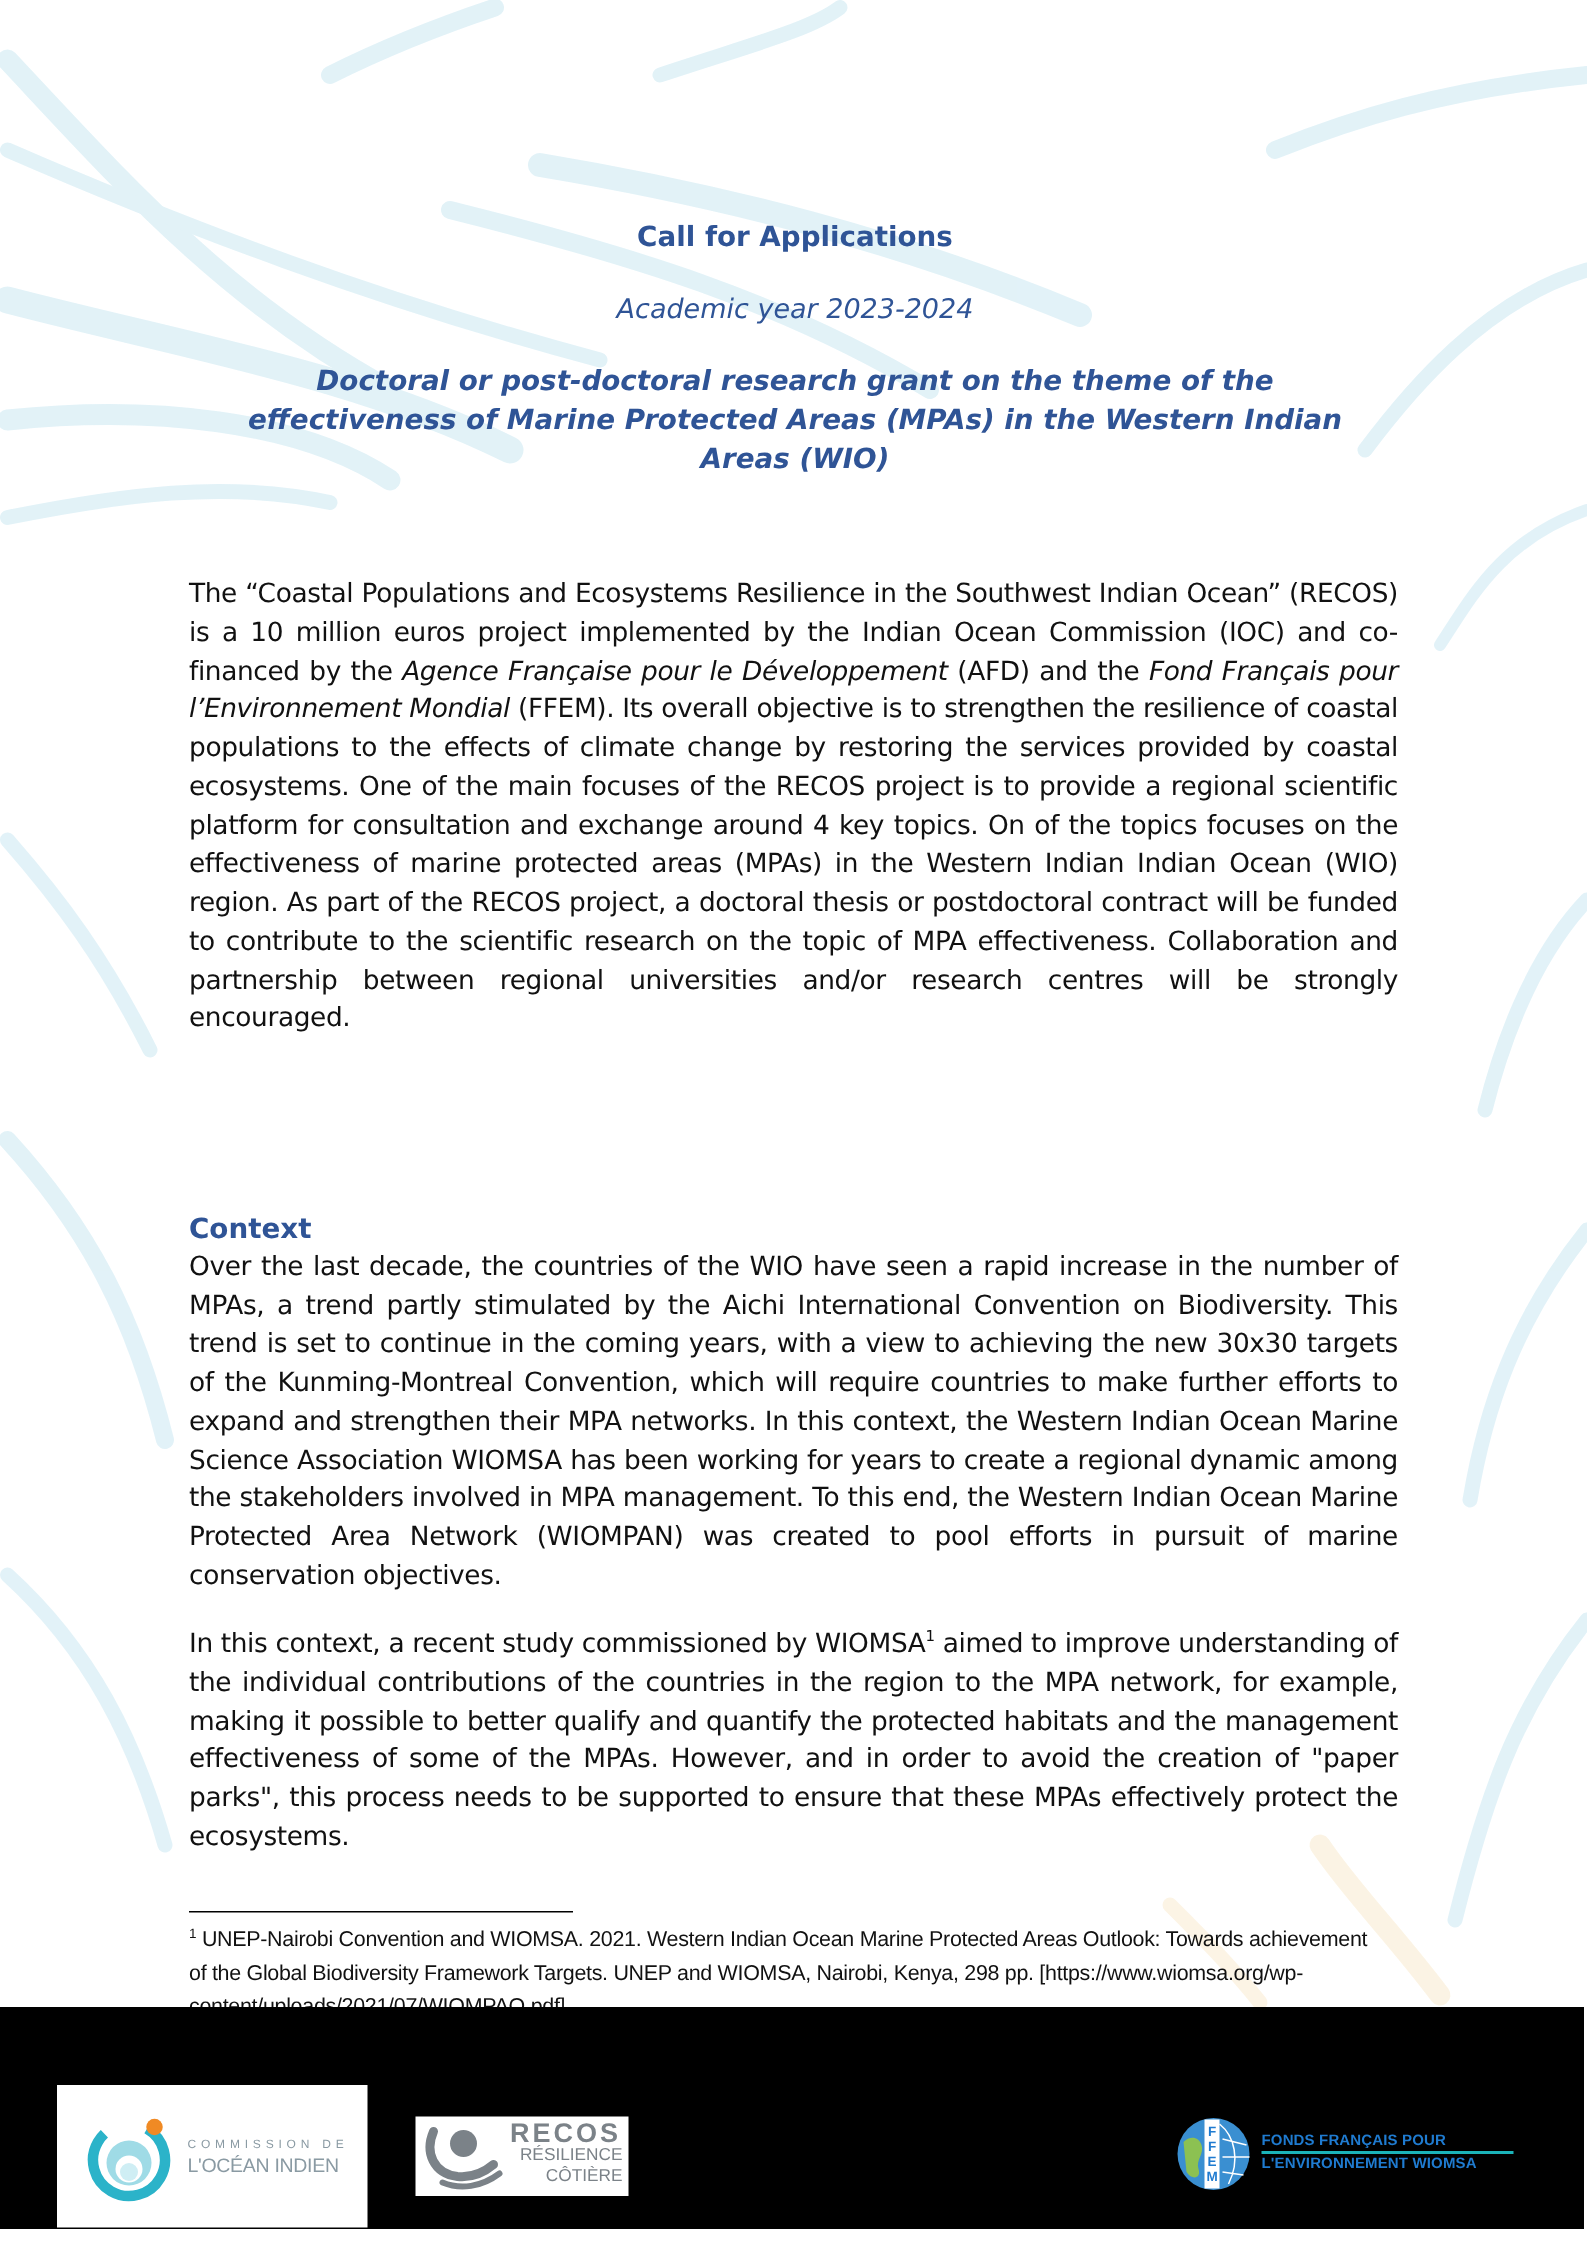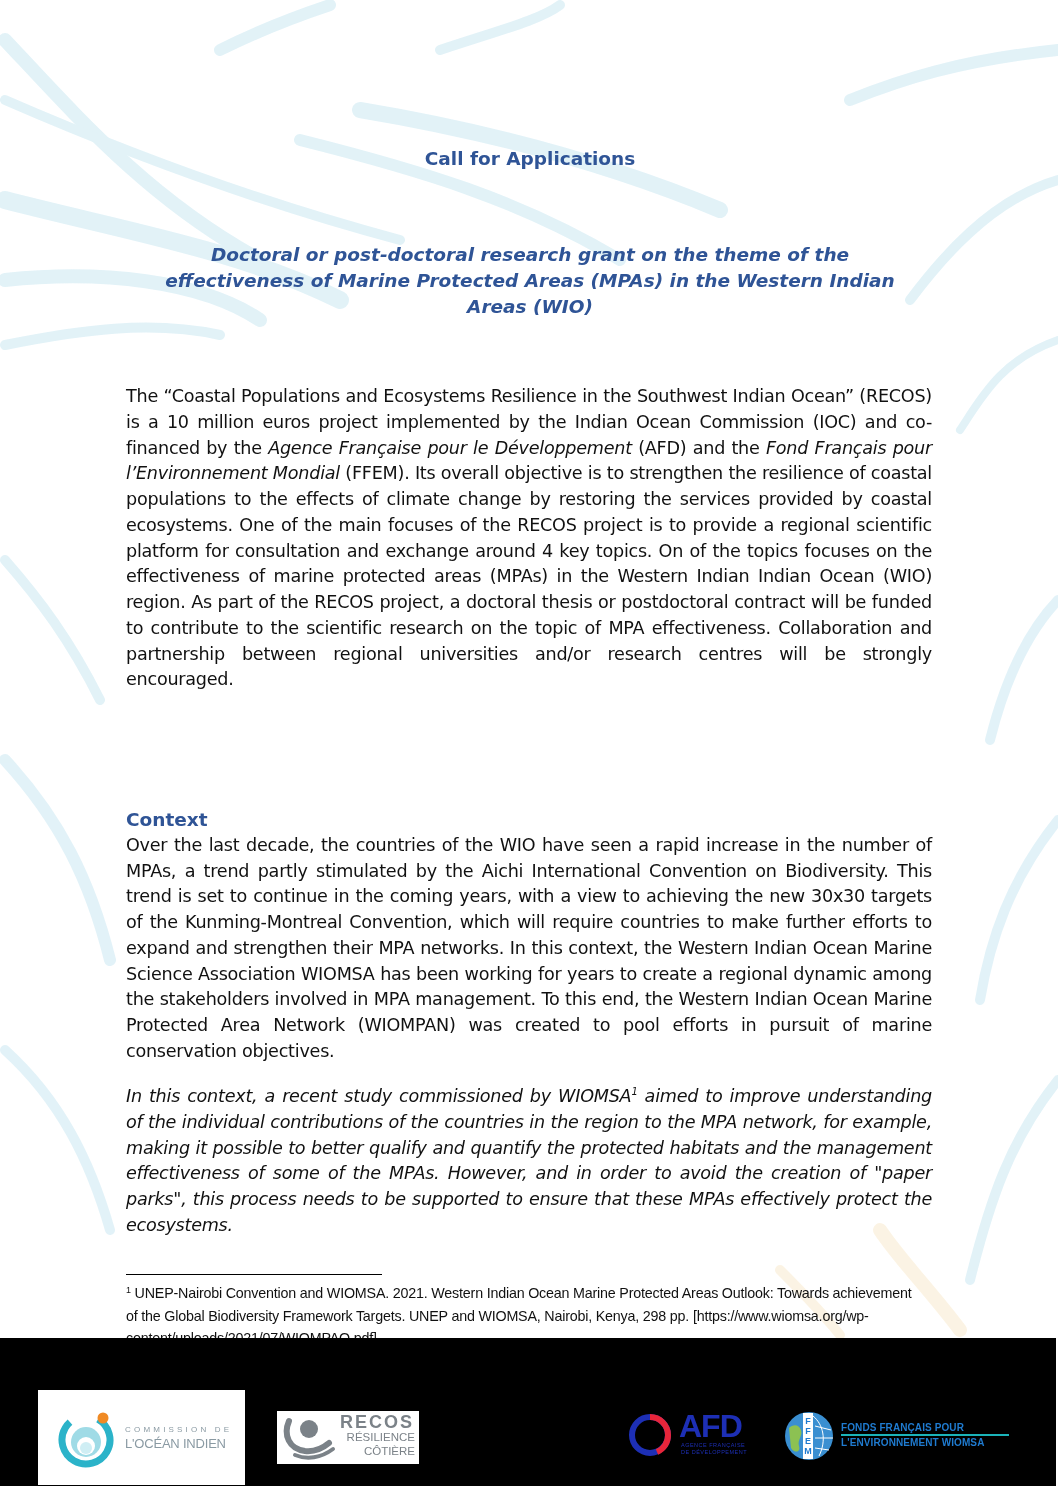--- a/index.html
+++ b/index.html
@@ -21,21 +21,21 @@
   .heading { color: #2F5496; font-weight: bold; font-size: 18.5px; line-height: 25.8px; margin: 0; }
   .para {
     margin: 0; font-size: 17.6px; line-height: 25.75px; text-align: justify;
     letter-spacing: -0.25px; word-spacing: 0px;
   }
   .para i { }
   .para sup { font-size: 10px; line-height: 0; vertical-align: 7px; }
 
   .intro { top: 384px; }
   .context { top: 807px; }
-  .context2 { top: 1084px; font-style: italic; }
+  .context2 { top: 1084px; }
 
   .fn-rule { position: absolute; left: 126px; top: 1274px; width: 256px; height: 1px; background: #000; }
   .footnote {
     position: absolute; left: 126px; top: 1282px; width: 800px;
     font-family: "Liberation Sans", sans-serif; font-size: 14.3px; line-height: 22.5px; color: #111;
     letter-spacing: -0.2px;
   }
   .footnote sup { font-size: 9px; vertical-align: 5px; line-height: 0; }
 
   .footer-band { position: absolute; left: 0; top: 1338px; width: 1056px; height: 148px; background: #000; z-index: 2; }
@@ -89,20 +89,21 @@
   </g>
   <g fill="none" stroke="#fbf1de" stroke-linecap="round" opacity="0.8">
     <path d="M880 1230 C 900 1260, 930 1290, 960 1330" stroke-width="14"></path>
     <path d="M780 1270 C 800 1290, 820 1310, 840 1335" stroke-width="10"></path>
   </g>
 </svg>
 
 <div class="page">
 
   <div class="title-block call-title">Call for Applications</div>
+  <div class="title-block academic">Academic year 2023-2024</div>
   <div class="title-block grant-title">Doctoral or post-doctoral research grant on the theme of the effectiveness of Marine Protected Areas (MPAs) in the Western Indian Areas (WIO)</div>
 
   <div class="section intro">
     <p class="para"><span>The “Coastal Populations and Ecosystems Resilience in the Southwest Indian Ocean” (RECOS) is a 10 million euros project implemented by the Indian Ocean Commission (IOC) and co-financed by the </span><i>Agence Française pour le Développement</i><span> (AFD) and the </span><i>Fond Français pour l’Environnement Mondial</i><span> (FFEM). Its overall objective is to strengthen the resilience of coastal populations to the effects of climate change by restoring the services provided by coastal ecosystems. One of the main focuses of the RECOS project is to provide a regional scientific platform for consultation and exchange around 4 key topics. On of the topics focuses on the effectiveness of marine protected areas (MPAs) in the Western Indian Indian Ocean (WIO) region. As part of the RECOS project, a doctoral thesis or postdoctoral contract will be funded to contribute to the scientific research on the topic of MPA effectiveness. Collaboration and partnership between regional universities and/or research centres will be strongly encouraged.</span></p>
   </div>
 
   <div class="section context">
     <h2 class="heading">Context</h2>
     <p class="para">Over the last decade, the countries of the WIO have seen a rapid increase in the number of MPAs, a trend partly stimulated by the Aichi International Convention on Biodiversity. This trend is set to continue in the coming years, with a view to achieving the new 30x30 targets of the Kunming-Montreal Convention, which will require countries to make further efforts to expand and strengthen their MPA networks. In this context, the Western Indian Ocean Marine Science Association WIOMSA has been working for years to create a regional dynamic among the stakeholders involved in MPA management. To this end, the Western Indian Ocean Marine Protected Area Network (WIOMPAN) was created to pool efforts in pursuit of marine conservation objectives.</p>
   </div>
@@ -132,29 +133,20 @@
       <svg class="recos-icon" viewBox="0 0 60 46">
         <circle cx="28" cy="14" r="9" fill="#7b8288"></circle>
         <path d="M8 6 C 2 20, 8 34, 24 36 C 34 37, 42 33, 48 28" fill="none" stroke="#7b8288" stroke-width="6" stroke-linecap="round"></path>
         <path d="M14 40 C 26 45, 40 43, 52 34" fill="none" stroke="#7b8288" stroke-width="4" stroke-linecap="round"></path>
       </svg>
       <div class="r1">RECOS</div>
       <div class="r2">RÉSILIENCE</div>
       <div class="r3">CÔTIÈRE</div>
     </div>
 
-    <div class="logo afd">
-      <svg class="afd-ring" viewBox="0 0 46 46">
-        <circle cx="23" cy="23" r="18" fill="none" stroke="#1d2fb5" stroke-width="6"></circle>
-        <path d="M23 5 A 18 18 0 0 1 41 23 A 18 18 0 0 1 30 40" fill="none" stroke="#e8253a" stroke-width="6"></path>
-      </svg>
-      <div class="afd-text">AFD</div>
-      <div class="afd-sub1">AGENCE FRANÇAISE</div>
-      <div class="afd-sub2">DE DÉVELOPPEMENT</div>
-    </div>
 
     <div class="logo ffem">
       <svg class="globe" viewBox="0 0 52 52">
         <circle cx="26" cy="26" r="24" fill="#3a8fd1"></circle>
         <path d="M6 18 C 10 14, 16 14, 18 20 C 20 26, 14 30, 16 36 C 18 42, 12 44, 8 38 Z" fill="#8cc152"></path>
         <rect x="20" y="3" width="10" height="46" fill="#ffffff"></rect>
         <path d="M30 6 C 40 14, 44 30, 36 46 M32 16 L48 20 M32 28 L50 28 M32 38 L46 40" fill="none" stroke="#ffffff" stroke-width="1"></path>
         <text x="25" y="14" font-family="Liberation Sans, sans-serif" font-size="9" font-weight="bold" fill="#1f7bd0" text-anchor="middle">F</text>
         <text x="25" y="24" font-family="Liberation Sans, sans-serif" font-size="9" font-weight="bold" fill="#1f7bd0" text-anchor="middle">F</text>
         <text x="25" y="34" font-family="Liberation Sans, sans-serif" font-size="9" font-weight="bold" fill="#1f7bd0" text-anchor="middle">E</text>

